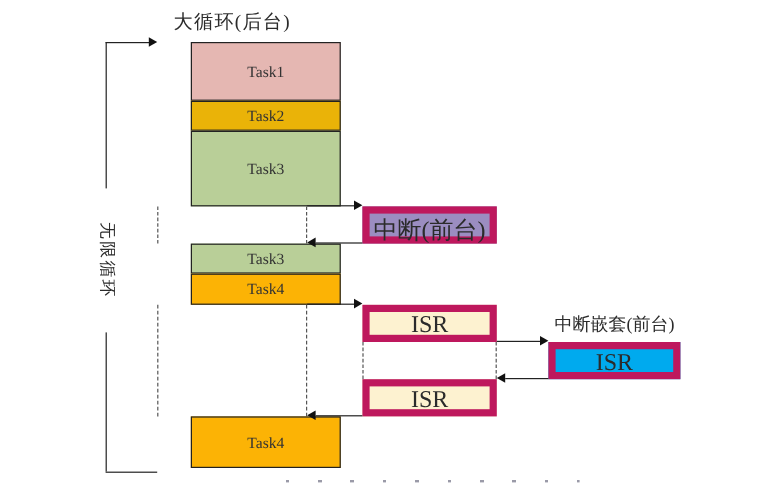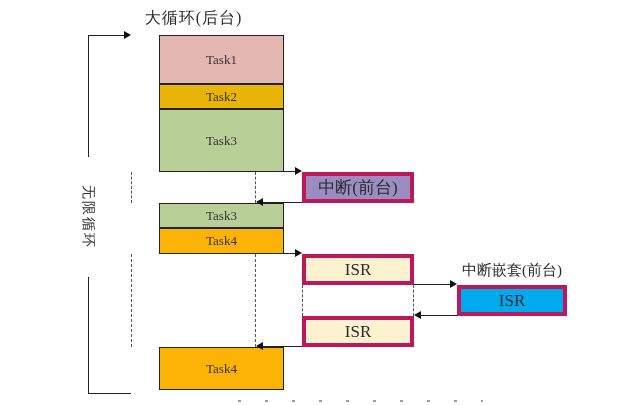--- a/index.html
+++ b/index.html
@@ -32,22 +32,22 @@
   .b-task3b { top:203px; height:25px; }
   .b-task4  { top:228px; height:26px; }
   .b-task4b { top:347px; height:43px; }
 
   
   .gap { left:131px; width:125px; border-left:1px dashed #555; border-right:1px dashed #555; }
   .g1 { top:172px; height:31px; }
   .g2 { top:254px; height:93px; }
 
   
-  .fg { border:4px solid #be185d; display:flex; align-items:center; justify-content:center;
-        font-size:17px; }
+  .fg { border:6px solid #be185d; display:flex; align-items:flex-start; justify-content:center;
+        font-size:20px; }
   .interrupt { left:302px; top:172px; width:112px; height:31px; }
   .isr1      { left:302px; top:254px; width:112px; height:31px; }
   .isr2      { left:302px; top:316px; width:112px; height:31px; }
   .nested    { left:457px; top:285px; width:110px; height:31px; }
   .gap-isr   { left:302px; top:285px; width:112px; height:31px;
                border-left:1px dashed #555; border-right:1px dashed #555; }
 
   
   .hline { height:1px; background:#222; }
   .a1 { left:256px; top:171px; width:39px; }

